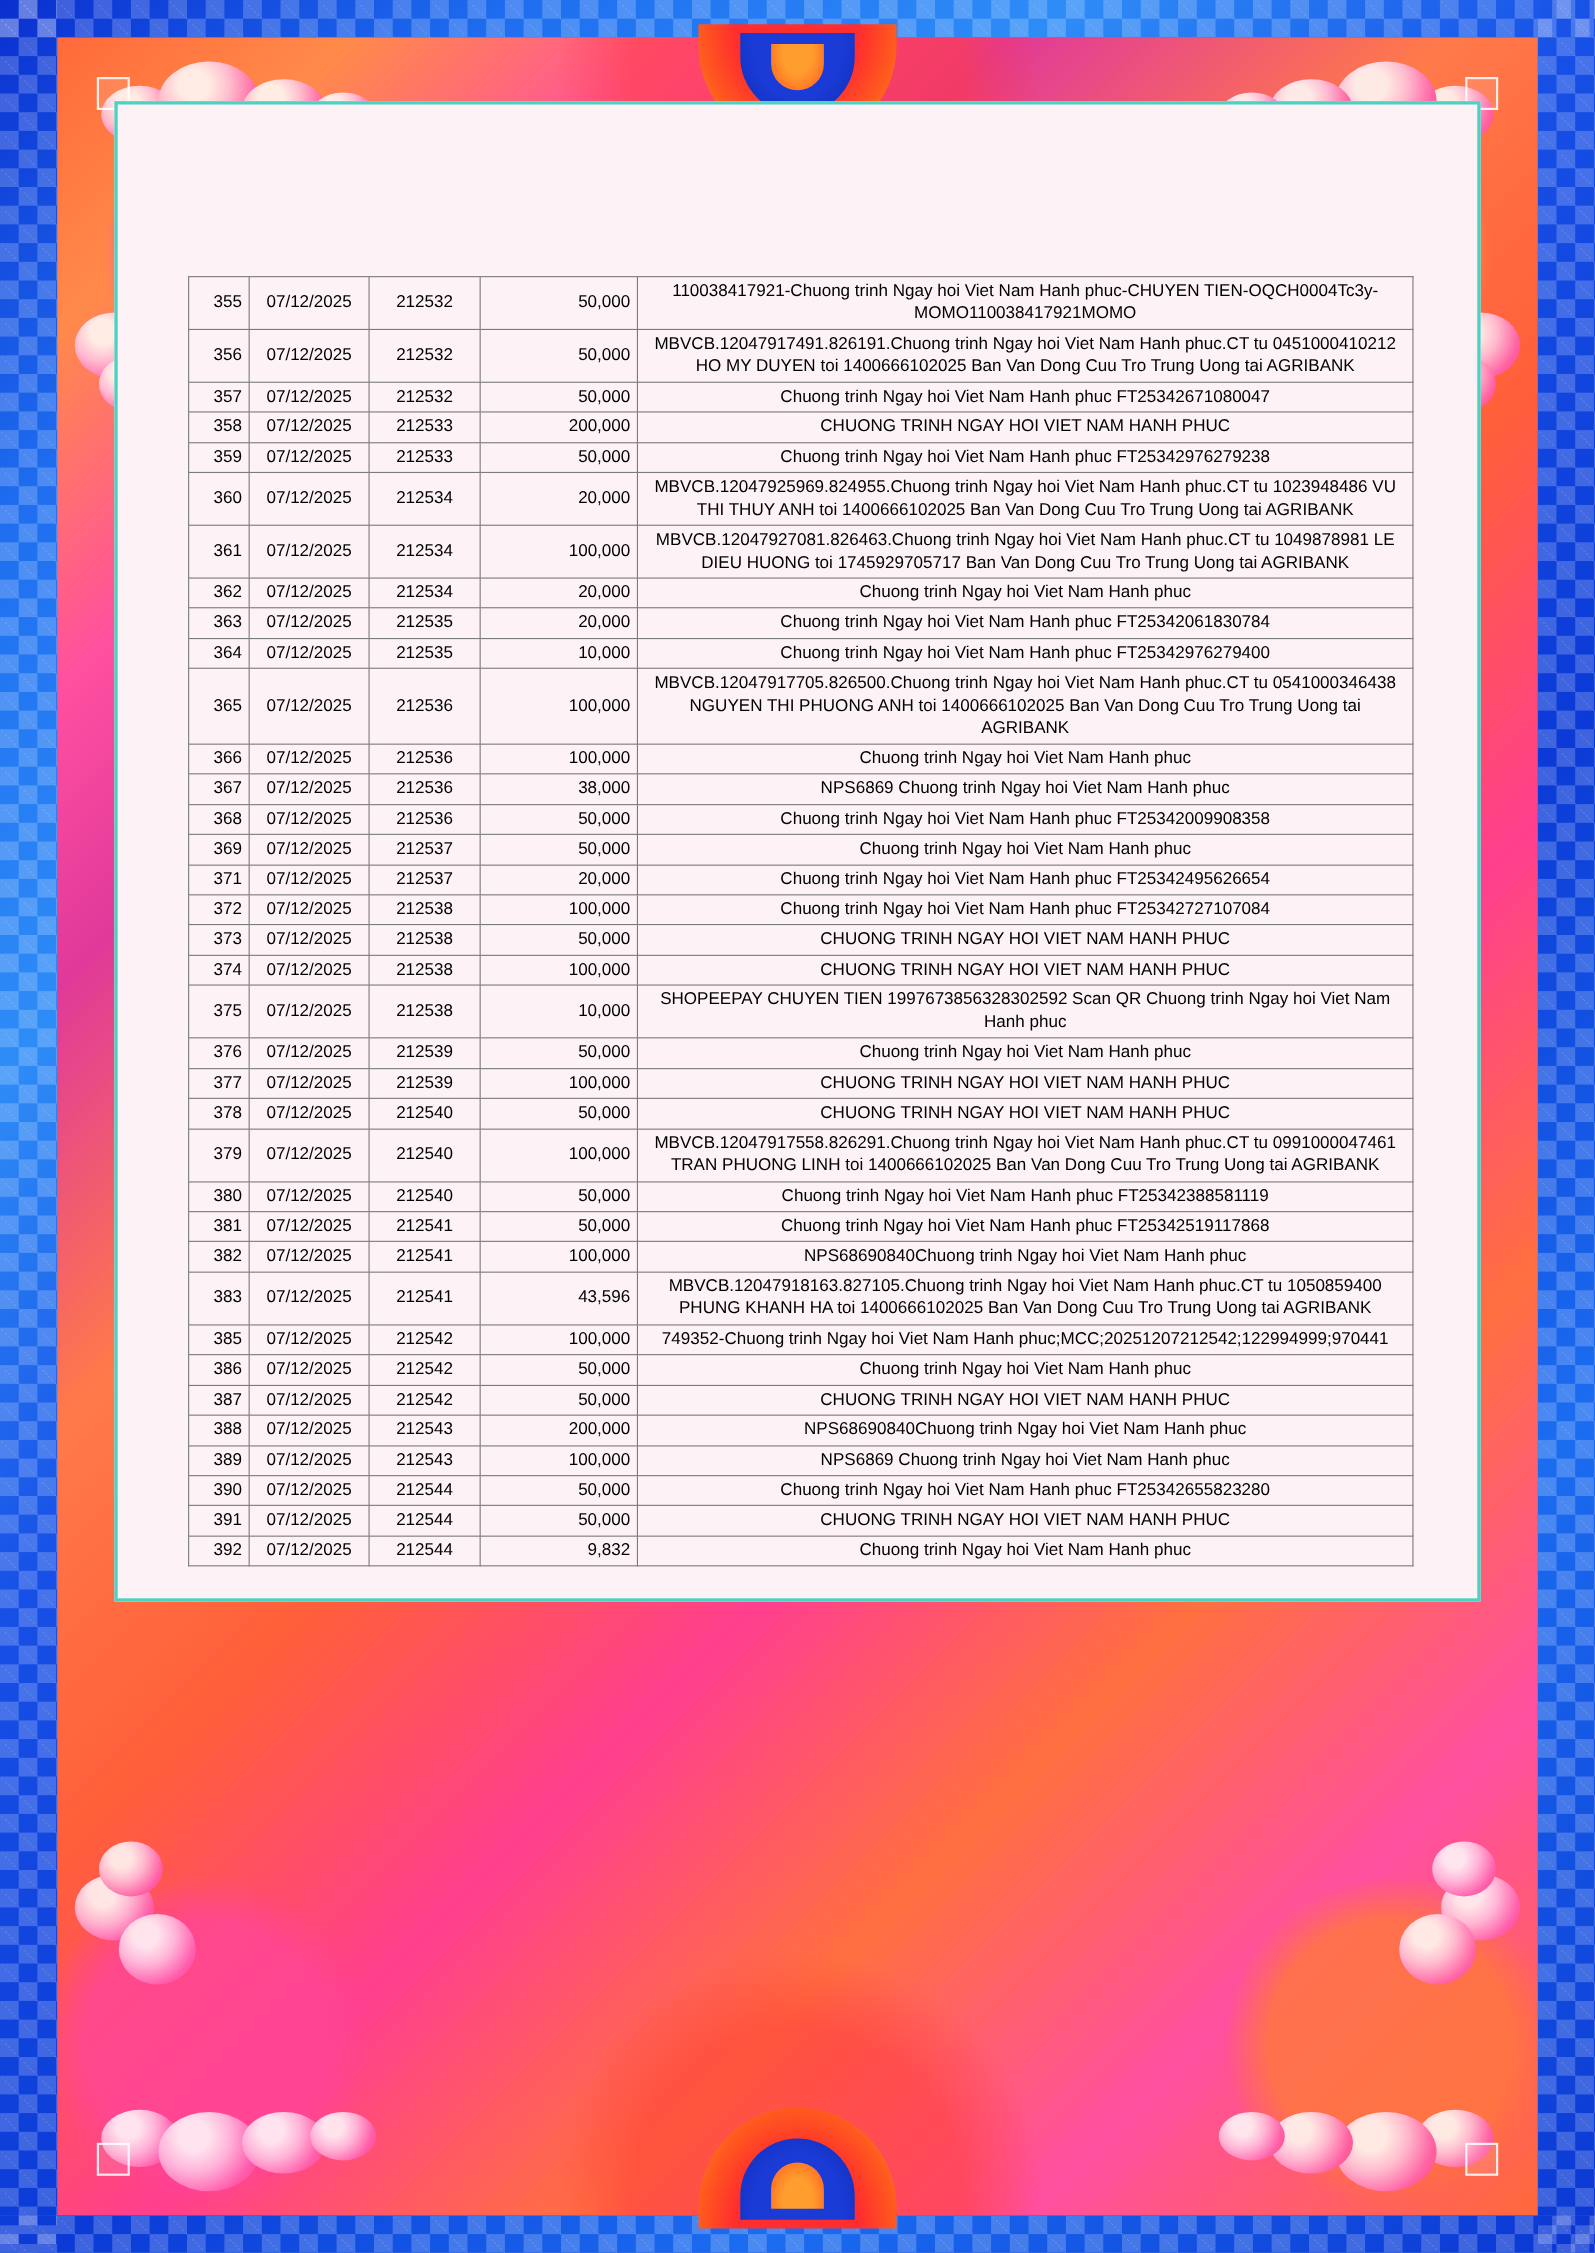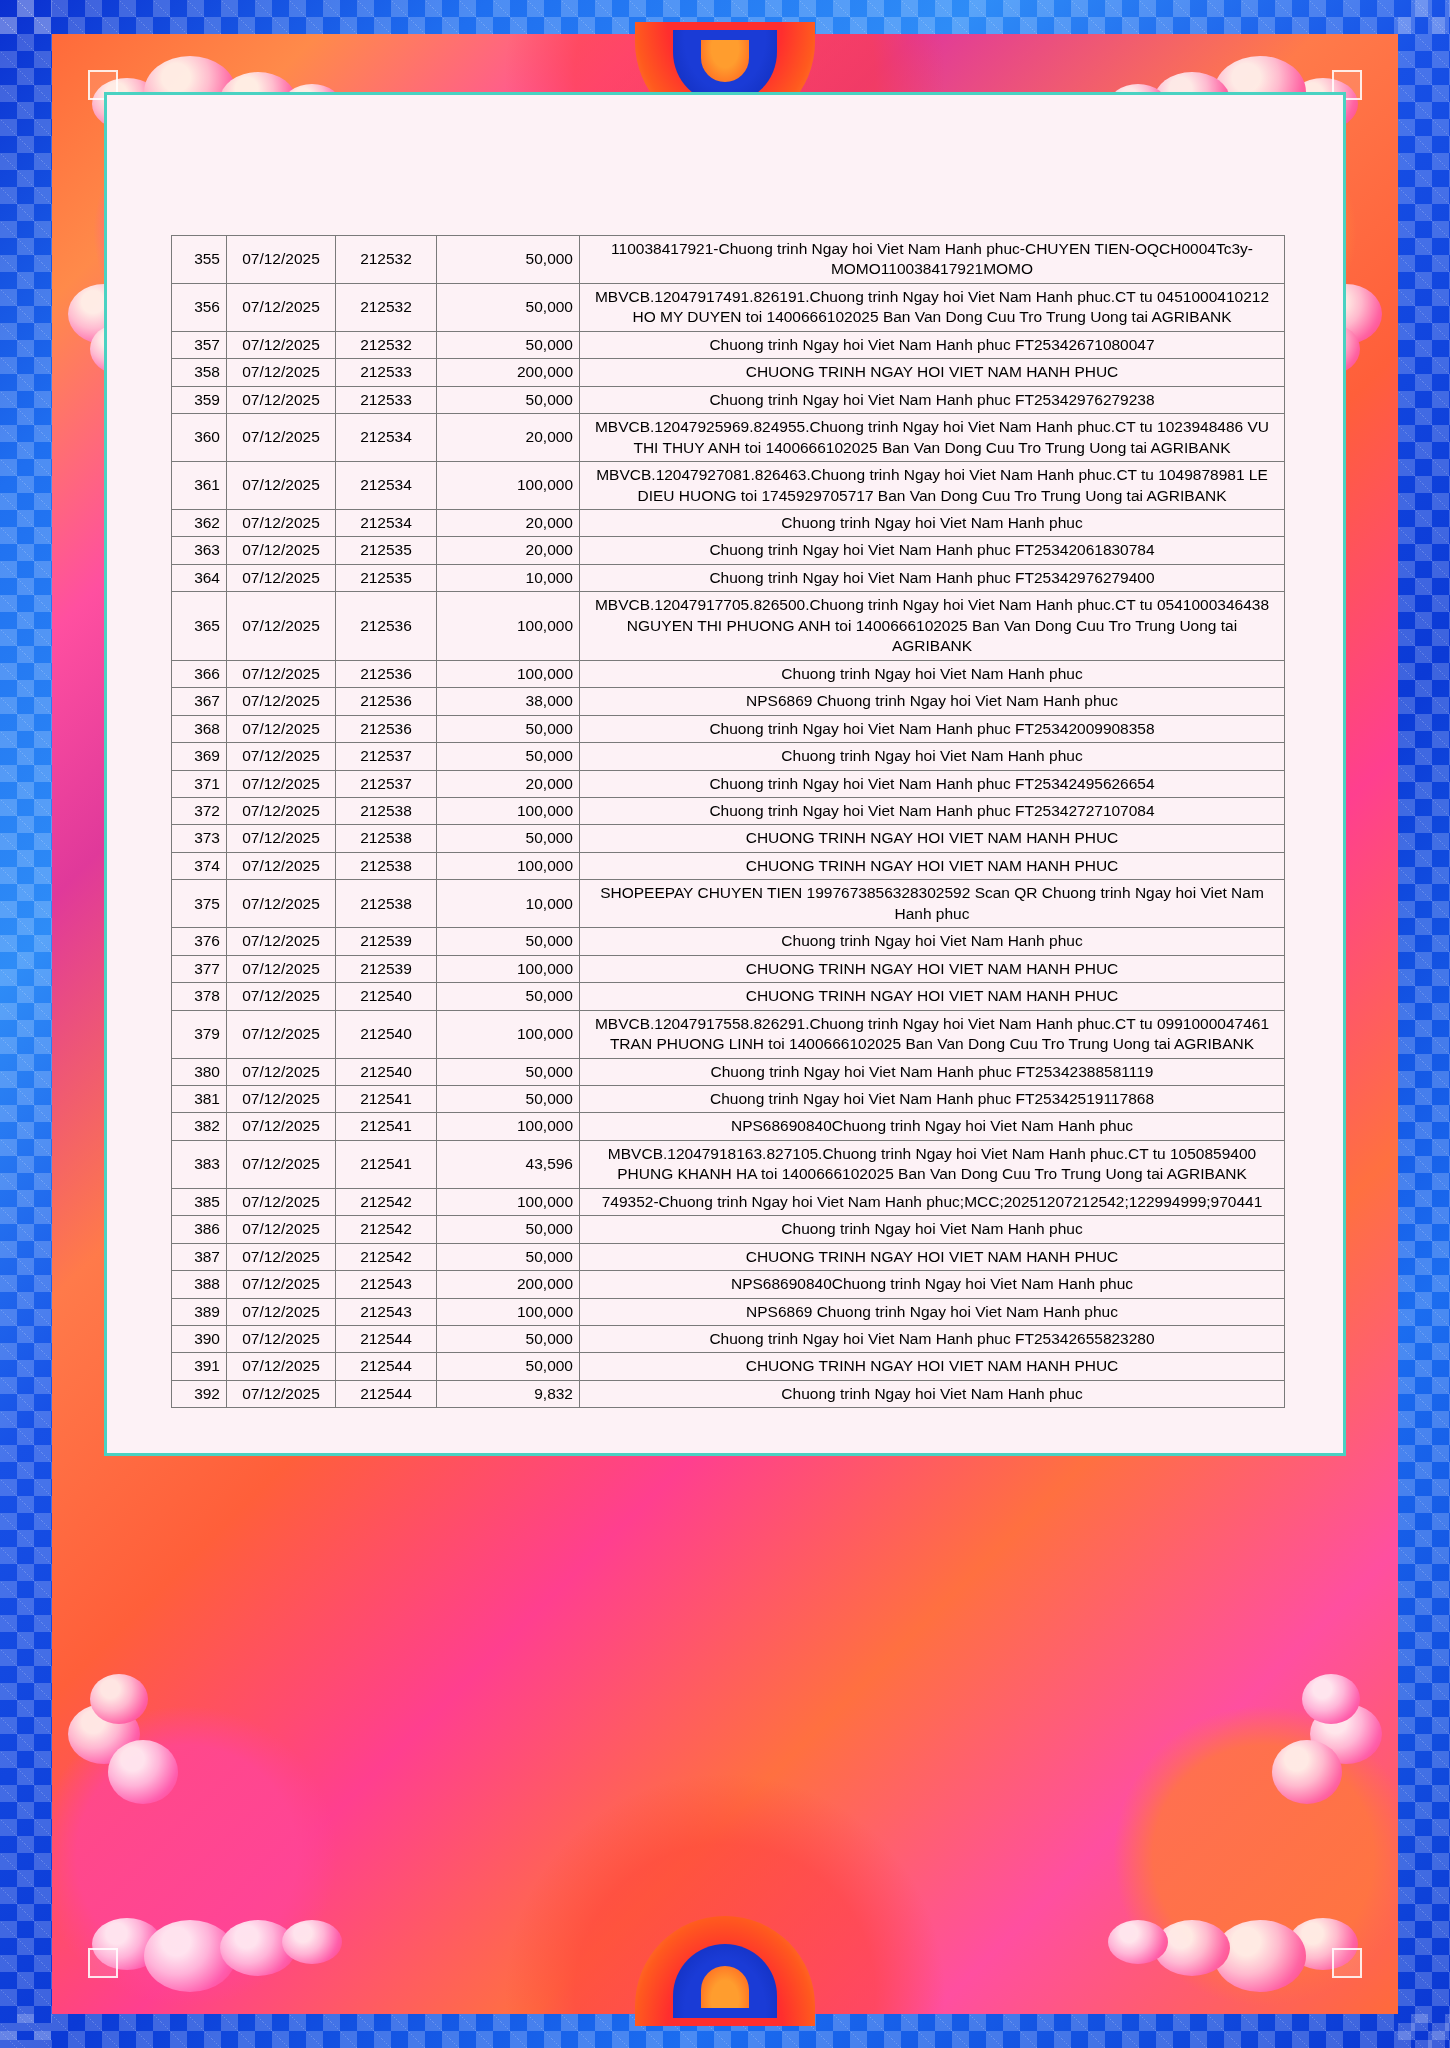--- a/index.html
+++ b/index.html
@@ -117,21 +117,21 @@
     position: absolute;
     left: 104px; top: 92px;
     width: 1242px; height: 1364px;
     background: #fdf2f6;
     border: 3px solid #4ad2c2;
     box-sizing: border-box;
     overflow: hidden;
   }
   .sheet-inner {
     position: absolute;
-    left: 64px; top: 140px;
+    left: 64px; top: 156px;
     width: 1114px;
   }
 
   
   table.ledger {
     border-collapse: collapse;
     width: 1114px;
     table-layout: fixed;
     font-size: 15.5px;
     color: #000;

